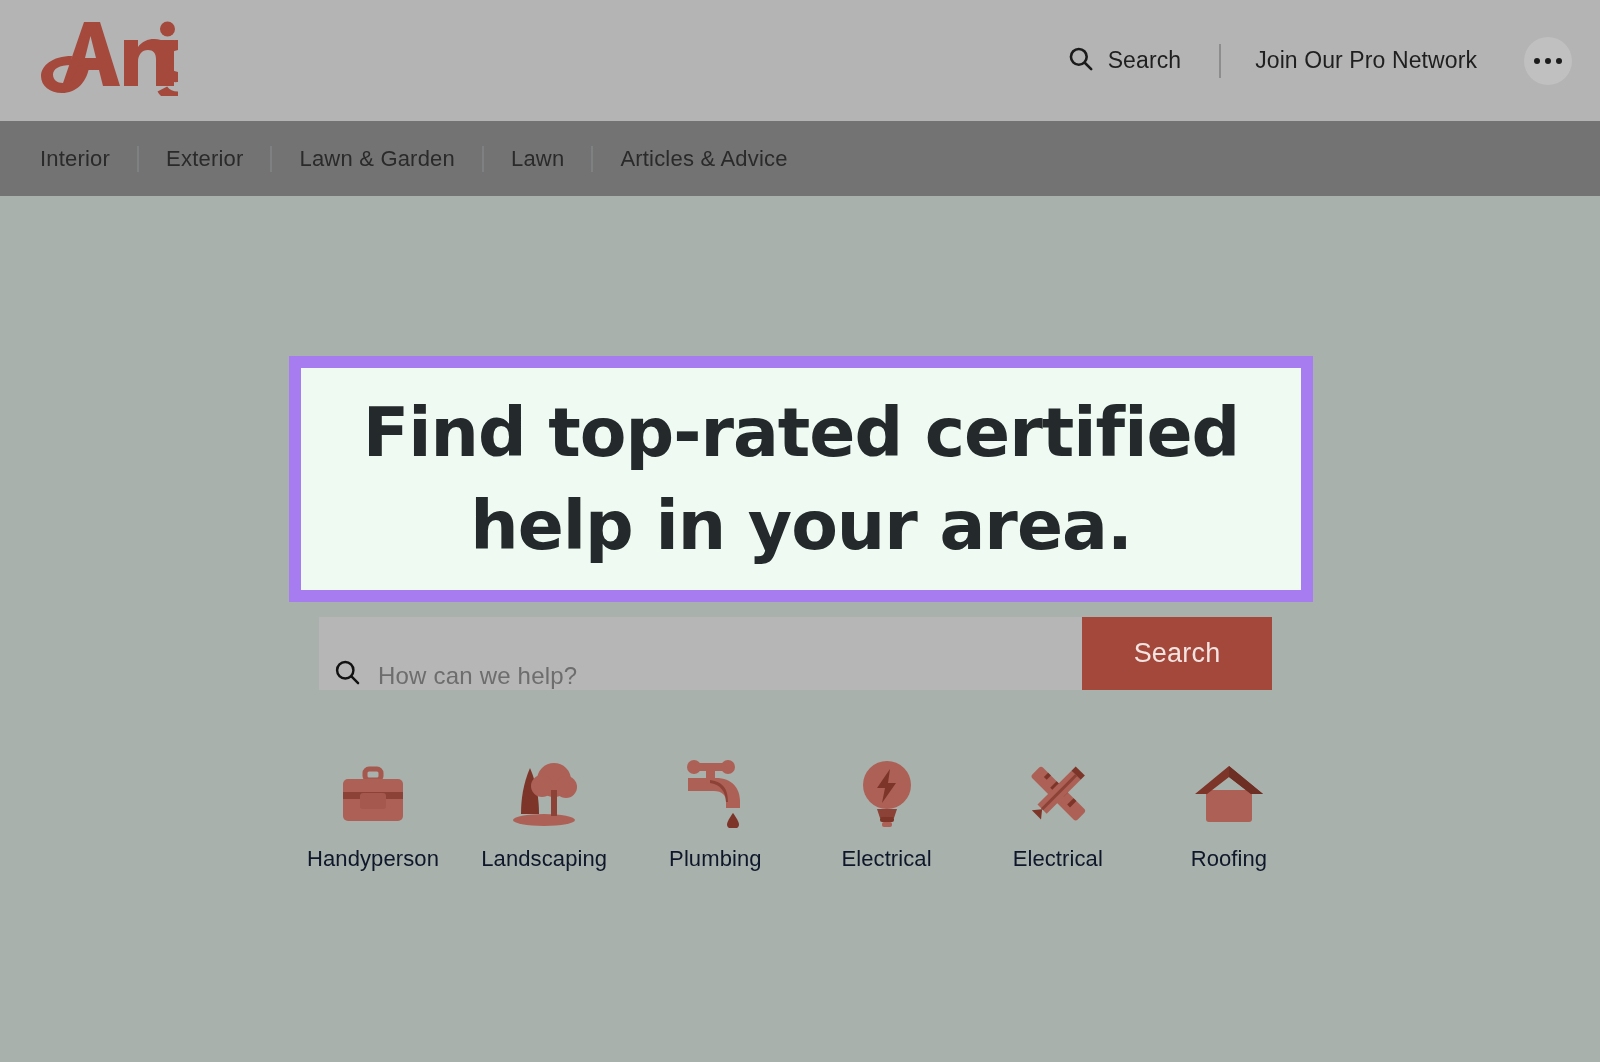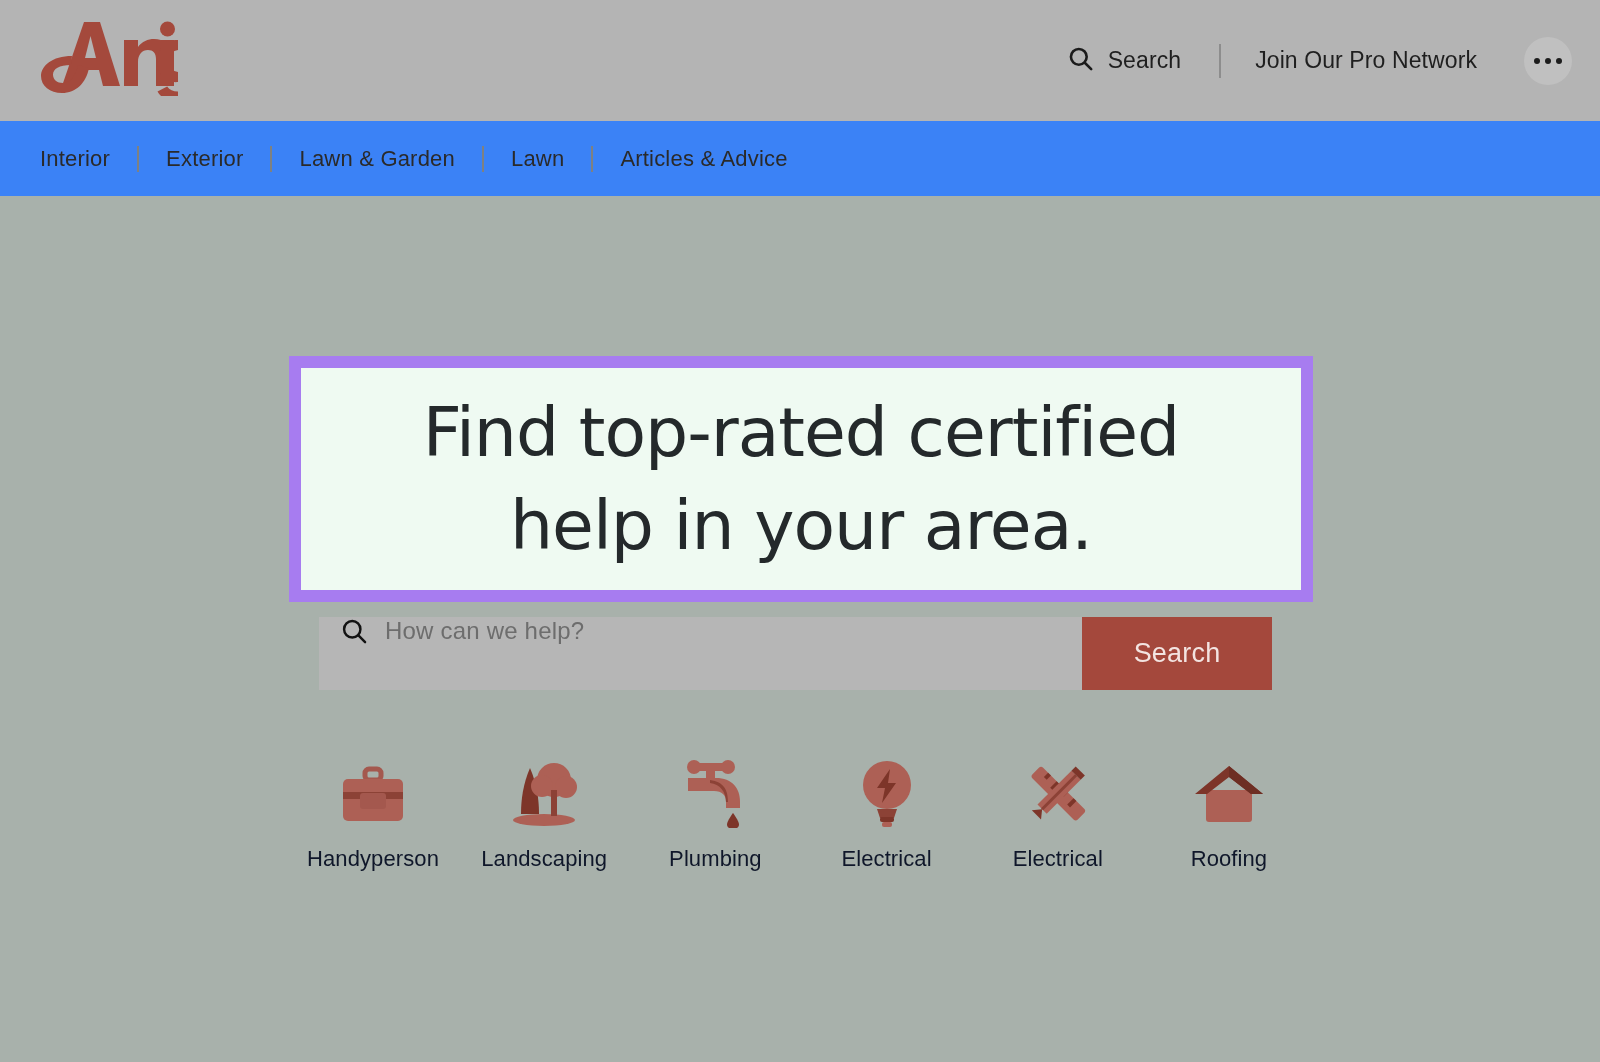--- a/index.html
+++ b/index.html
@@ -91,21 +91,21 @@
     background: #1c1c1c;
     display: block;
   }
 
   
   .navbar {
     position: absolute;
     top: 121px; left: 0;
     width: 1600px;
     height: 75px;
-    background: #3b82f6;
+    background: #737373;
     display: flex;
     align-items: center;
     padding-left: 40px;
   }
 
   .nav-item {
     font-size: 22px;
     color: #2a2a2a;
     cursor: pointer;
     white-space: nowrap;
@@ -136,21 +136,21 @@
     background: #effaf2;
     border: 12px solid #a77cf0;
     display: flex;
     flex-direction: column;
     align-items: center;
     justify-content: center;
   }
 
   .headline {
     font-family: "DejaVu Sans", sans-serif;
-    font-weight: normal;
+    font-weight: bold;
     font-size: 68px;
     line-height: 1.37;
     color: #24292b;
     text-align: center;
     letter-spacing: -1px;
     width: 100%;
   }
 
   .searchbar {
     position: absolute;
@@ -158,22 +158,22 @@
     top: 421px;
     width: 953px;
     height: 73px;
     display: flex;
     background: #b6b6b6;
   }
 
   .search-field {
     flex: 1;
     display: flex;
-    align-items: flex-start;
-    padding-left: 21px;
+    align-items: flex-end;
+    padding-left: 14px;
     gap: 17px;
     cursor: text;
     border-radius: 21px;
   }
 
   .search-placeholder {
     font-size: 24px;
     color: #6d6d6d;
     letter-spacing: 0.2px;
   }

